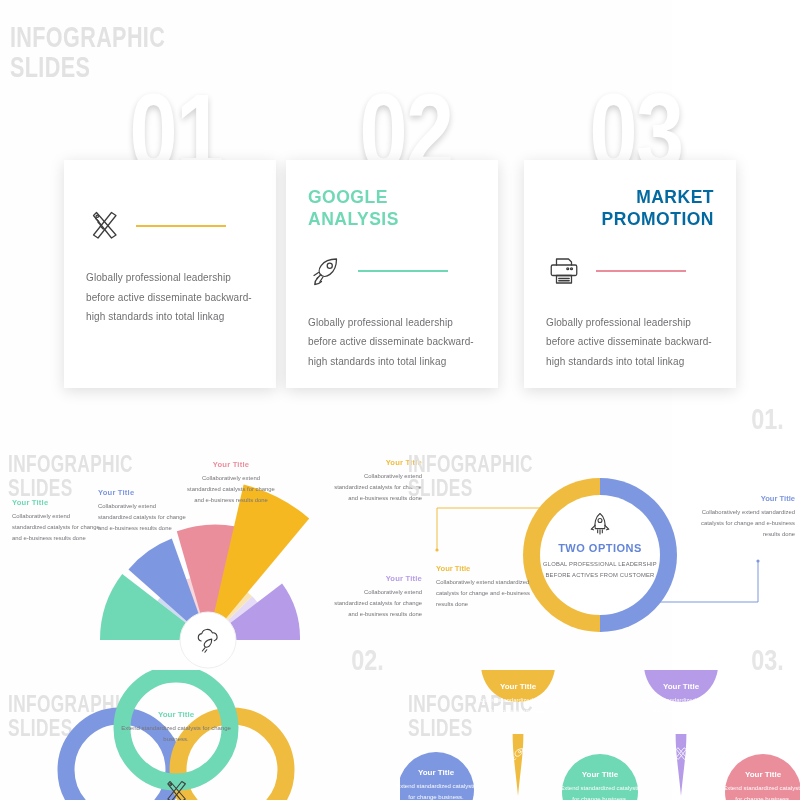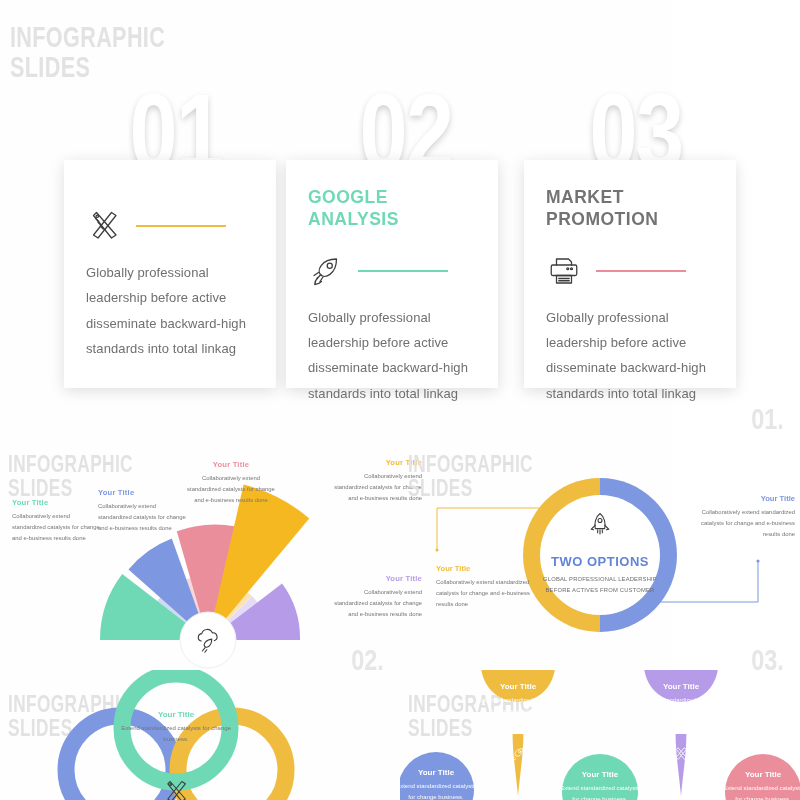--- a/index.html
+++ b/index.html
@@ -64,40 +64,40 @@
     letter-spacing: .5px;
     line-height: 1.28;
     text-transform: uppercase;
   }
   .card .iconrow {
     margin-top: 22px;
     display: flex; align-items: center; gap: 14px;
   }
   .card .iconrow .dash { height: 2px; width: 90px; flex: none; }
   .card p {
-    margin-top: 16px;
-    font-size: 13px;
+    margin-top: 24px;
+    font-size: 10px;
     line-height: 1.95;
     color: #6f6f72;
     letter-spacing: .1px;
   }
 
   
   .s2l { position:absolute; left:0; top:430px; width:400px; height:240px; }
   .fanlbl { position:absolute; width: 92px; }
   .fanlbl .t { font-size: 7.6px; font-weight: 700; margin-bottom: 4px; letter-spacing:.2px;}
   .fanlbl .d { font-size: 5.9px; line-height: 1.85; color:#75757a; }
 
   
   .s2r { position:absolute; left:400px; top:430px; width:400px; height:240px; }
   .dlbl { position:absolute; width: 98px; }
   .dlbl .t { font-size: 7.6px; font-weight: 700; margin-bottom: 4px; }
   .dlbl .d { font-size: 5.9px; line-height: 1.85; color:#75757a; }
   .donut-center { position:absolute; text-align:center; width: 120px; }
-  .donut-center .ttl { font-size: 13px; font-weight:700; color:#6385d8; letter-spacing:.5px; margin-top:12px;}
+  .donut-center .ttl { font-size: 11px; font-weight:700; color:#6385d8; letter-spacing:.5px; margin-top:0;}
   .donut-center .sub { font-size: 5.8px; line-height: 1.9; color:#6d6d72; margin-top:5px; letter-spacing:.2px;}
 
   
   .s3l { position:absolute; left:0; top:670px; width:400px; height:130px; }
   .ringtxt { position:absolute; text-align:center; width:110px; }
   .ringtxt .t { font-size:8px; font-weight:700; margin-bottom:4px;}
   .ringtxt .d { font-size:6px; line-height:1.85; color:#75757a;}
 
   
   .s3r { position:absolute; left:400px; top:670px; width:400px; height:130px; }
@@ -149,21 +149,21 @@
             <path d="M17 29 L12 34 M14 26 L8 30 M20 32 L16 38"></path>
             <path d="M13 33 C10 36 9 40 9 42 C11 42 15 41 18 38"></path>
           </svg>
         </span>
         <span class="dash" style="background:#6FD8B5;"></span>
       </div>
       <p>Globally professional leadership before active disseminate backward-high standards into total linkag</p>
     </div>
 
     <div class="card" style="left:524px; top:160px;">
-      <h3 style="color:#737373;">
+      <h3 style="color:#0369a1;text-align:right;">
         <span>MARKET</span><br>
         <span>PROMOTION</span>
       </h3>
       <div class="iconrow">
         <span>
           <svg width="36" height="36" viewBox="0 0 48 48" fill="none" stroke="#3d3d3d" stroke-width="1.7" stroke-linecap="round" stroke-linejoin="round">
             <path d="M14 16 V8 h16 l4 4 v4"></path>
             <rect x="7" y="16" width="34" height="14" rx="2"></rect>
             <rect x="14" y="30" width="20" height="10"></rect>
             <path d="M17 34 h14 M17 37 h14"></path>

